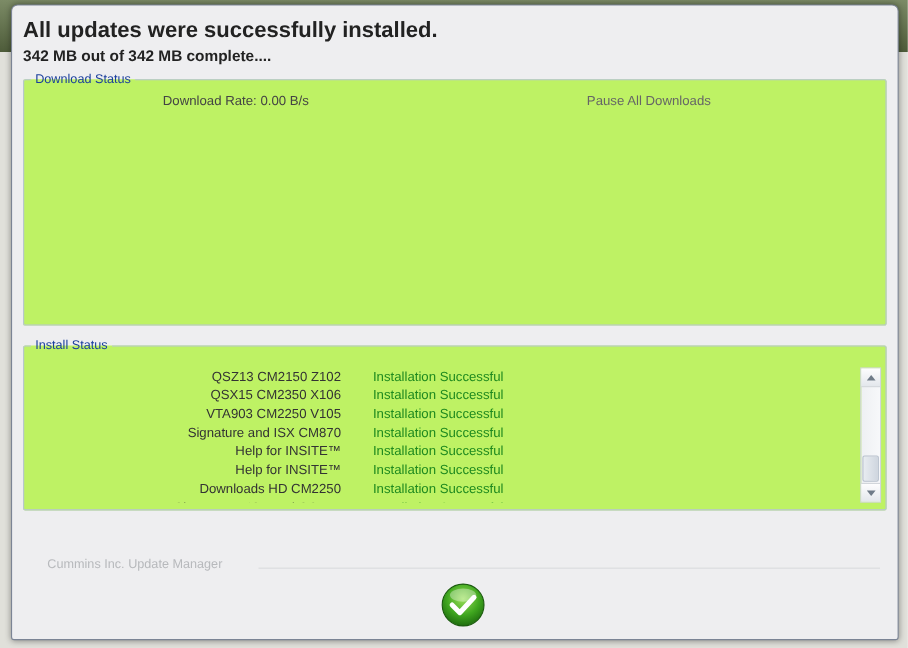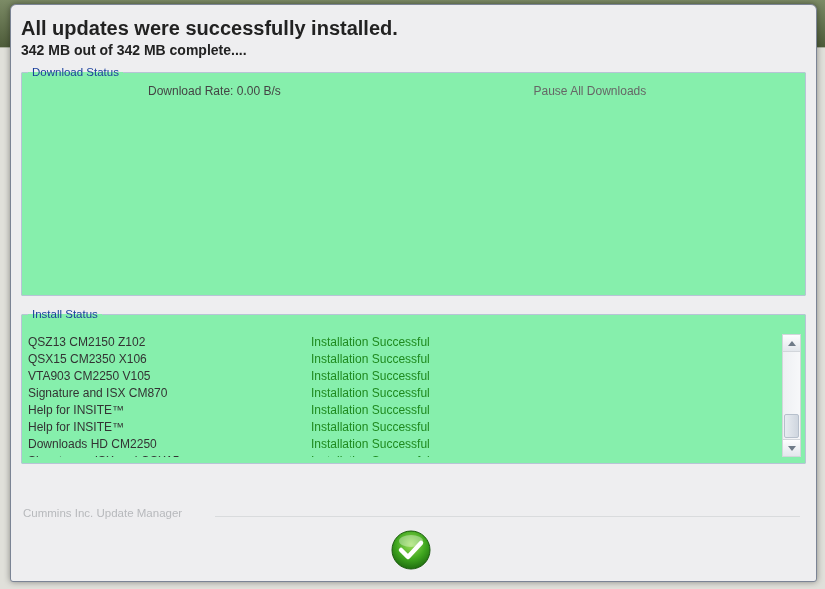--- a/index.html
+++ b/index.html
@@ -81,21 +81,21 @@
     font-size: 14px;
     font-weight: bold;
     margin-bottom: 8px;
   }
 
   fieldset.groupbox {
     border: 1px solid #b7c4d6;
     border-radius: 2px;
     margin: 0 0 12px 0;
     padding: 4px 6px 6px 6px;
-    background: #86efac;
+    background: #bef264;
   }
   fieldset.groupbox.download {
     height: 218px;
   }
   fieldset.groupbox.install {
     height: 144px;
     position:relative;
   }
   fieldset.groupbox legend {
     color: #1a3f9c;
@@ -123,21 +123,22 @@
     left:6px; right:26px; top:14px; bottom:6px;
     overflow:hidden;
   }
   .install-row {
     display:flex;
     height:17px;
     line-height:17px;
   }
   .install-name {
     flex:0 0 282px;
-    padding-right:1px;
+    text-align:right;
+    padding-right:29px;
     color:#333;
   }
   .install-status {
     flex:1;
     color:#1f8a1f;
   }
 
   .scrollbar {
     position:absolute;
     right:4px; top:14px; bottom:6px; width:17px;
@@ -161,21 +162,21 @@
     left:1px; right:1px;
     bottom:18px;
     height:22px;
     background:linear-gradient(90deg,#e8ecf1,#cfd6df);
     border:1px solid #b7c0cc;
     border-radius:2px;
   }
 
   .footer {
     position:absolute;
-    left:4px; right:10px; bottom:6px;
+    left:24px; right:10px; bottom:6px;
     height:68px;
   }
   .vendor {
     position:absolute;
     left:8px; top:0;
     color:#b7b9bc;
     font-size:11.5px;
   }
   .vendor-line {
     position:absolute;

